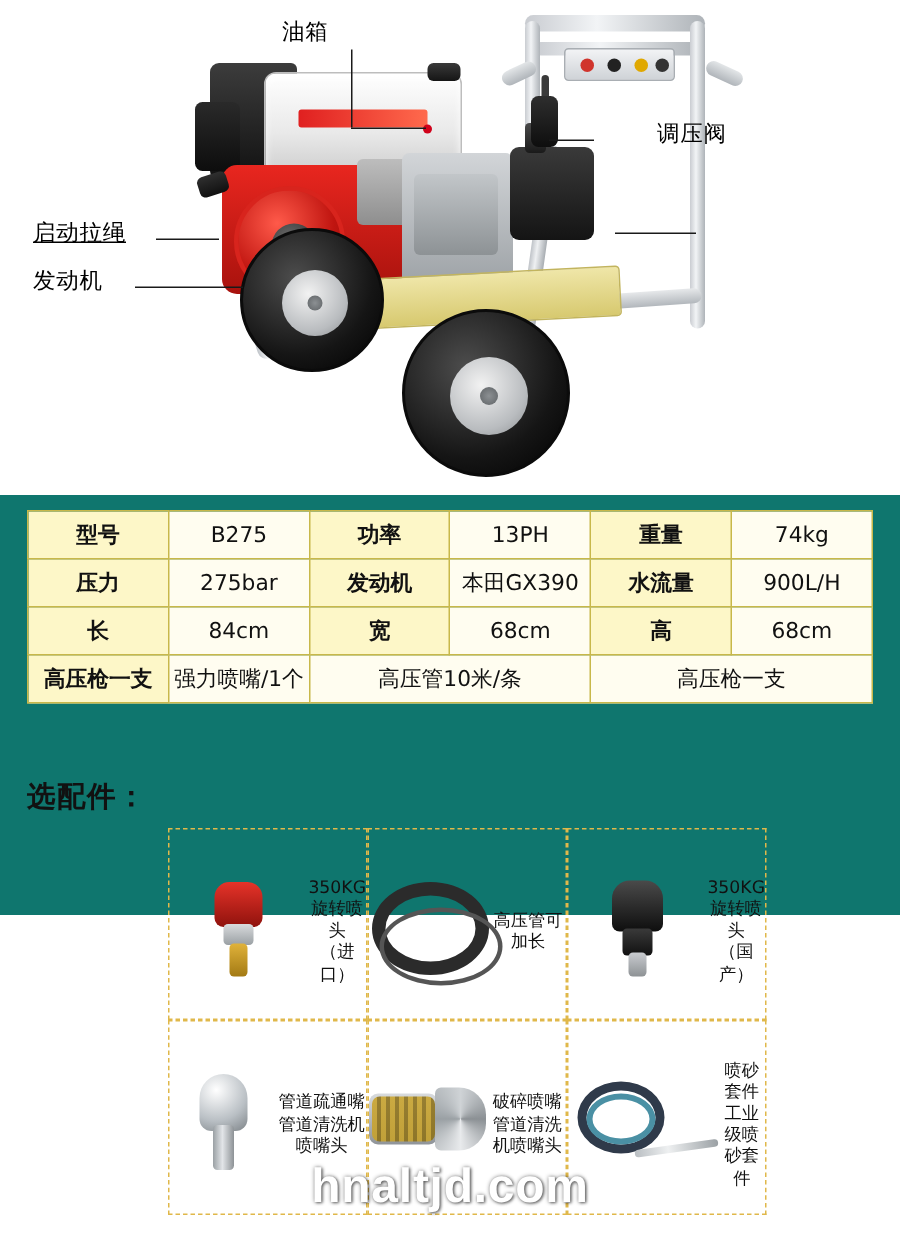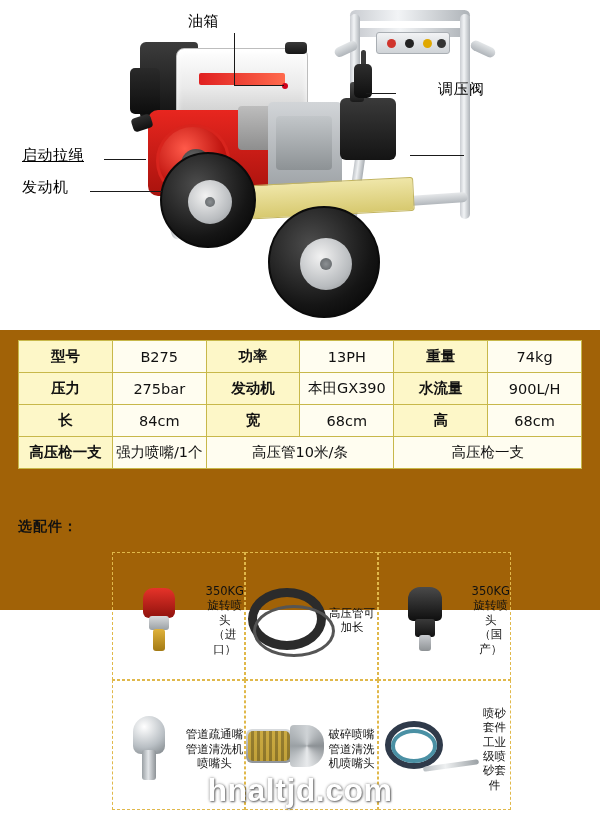--- a/index.html
+++ b/index.html
@@ -3,21 +3,21 @@
 <meta charset="utf-8">
 <style>
   * { box-sizing: border-box; }
   html, body {
     margin: 0; padding: 0;
     width: 600px; height: 840px;
     background: #ffffff;
     font-family: "DejaVu Sans", "Liberation Sans", sans-serif;
     overflow: hidden;
   }
-  .page { position: relative; width: 600px; height: 610px; background:#a16207; }
+  .page { position: relative; width: 600px; height: 610px; background:#0f766e; }
 
   
   .hero {
     position: relative;
     width: 600px; height: 330px;
     background: #ffffff;
     overflow: hidden;
   }
   .machine {
     position: absolute;
@@ -207,21 +207,21 @@
     background: #fffdf0;
     padding: 0 2px;
   }
   table.spec td.hdr {
     background: #fdf7c8;
     font-weight: 700;
   }
   
   .opt-title {
     position: absolute; left: 18px; top: 518px;
-    font-size: 14px; font-weight: 700; color: #111; letter-spacing: 1px;
+    font-size: 19px; font-weight: 700; color: #111; letter-spacing: 1px;
   }
   .parts-grid {
     position: absolute; left: 112px; top: 552px;
     width: 400px;
     display: grid;
     grid-template-columns: repeat(3, 133px);
     grid-template-rows: 128px 130px;
   }
   .part-cell {
     border: 1px dashed #e0b84a;

